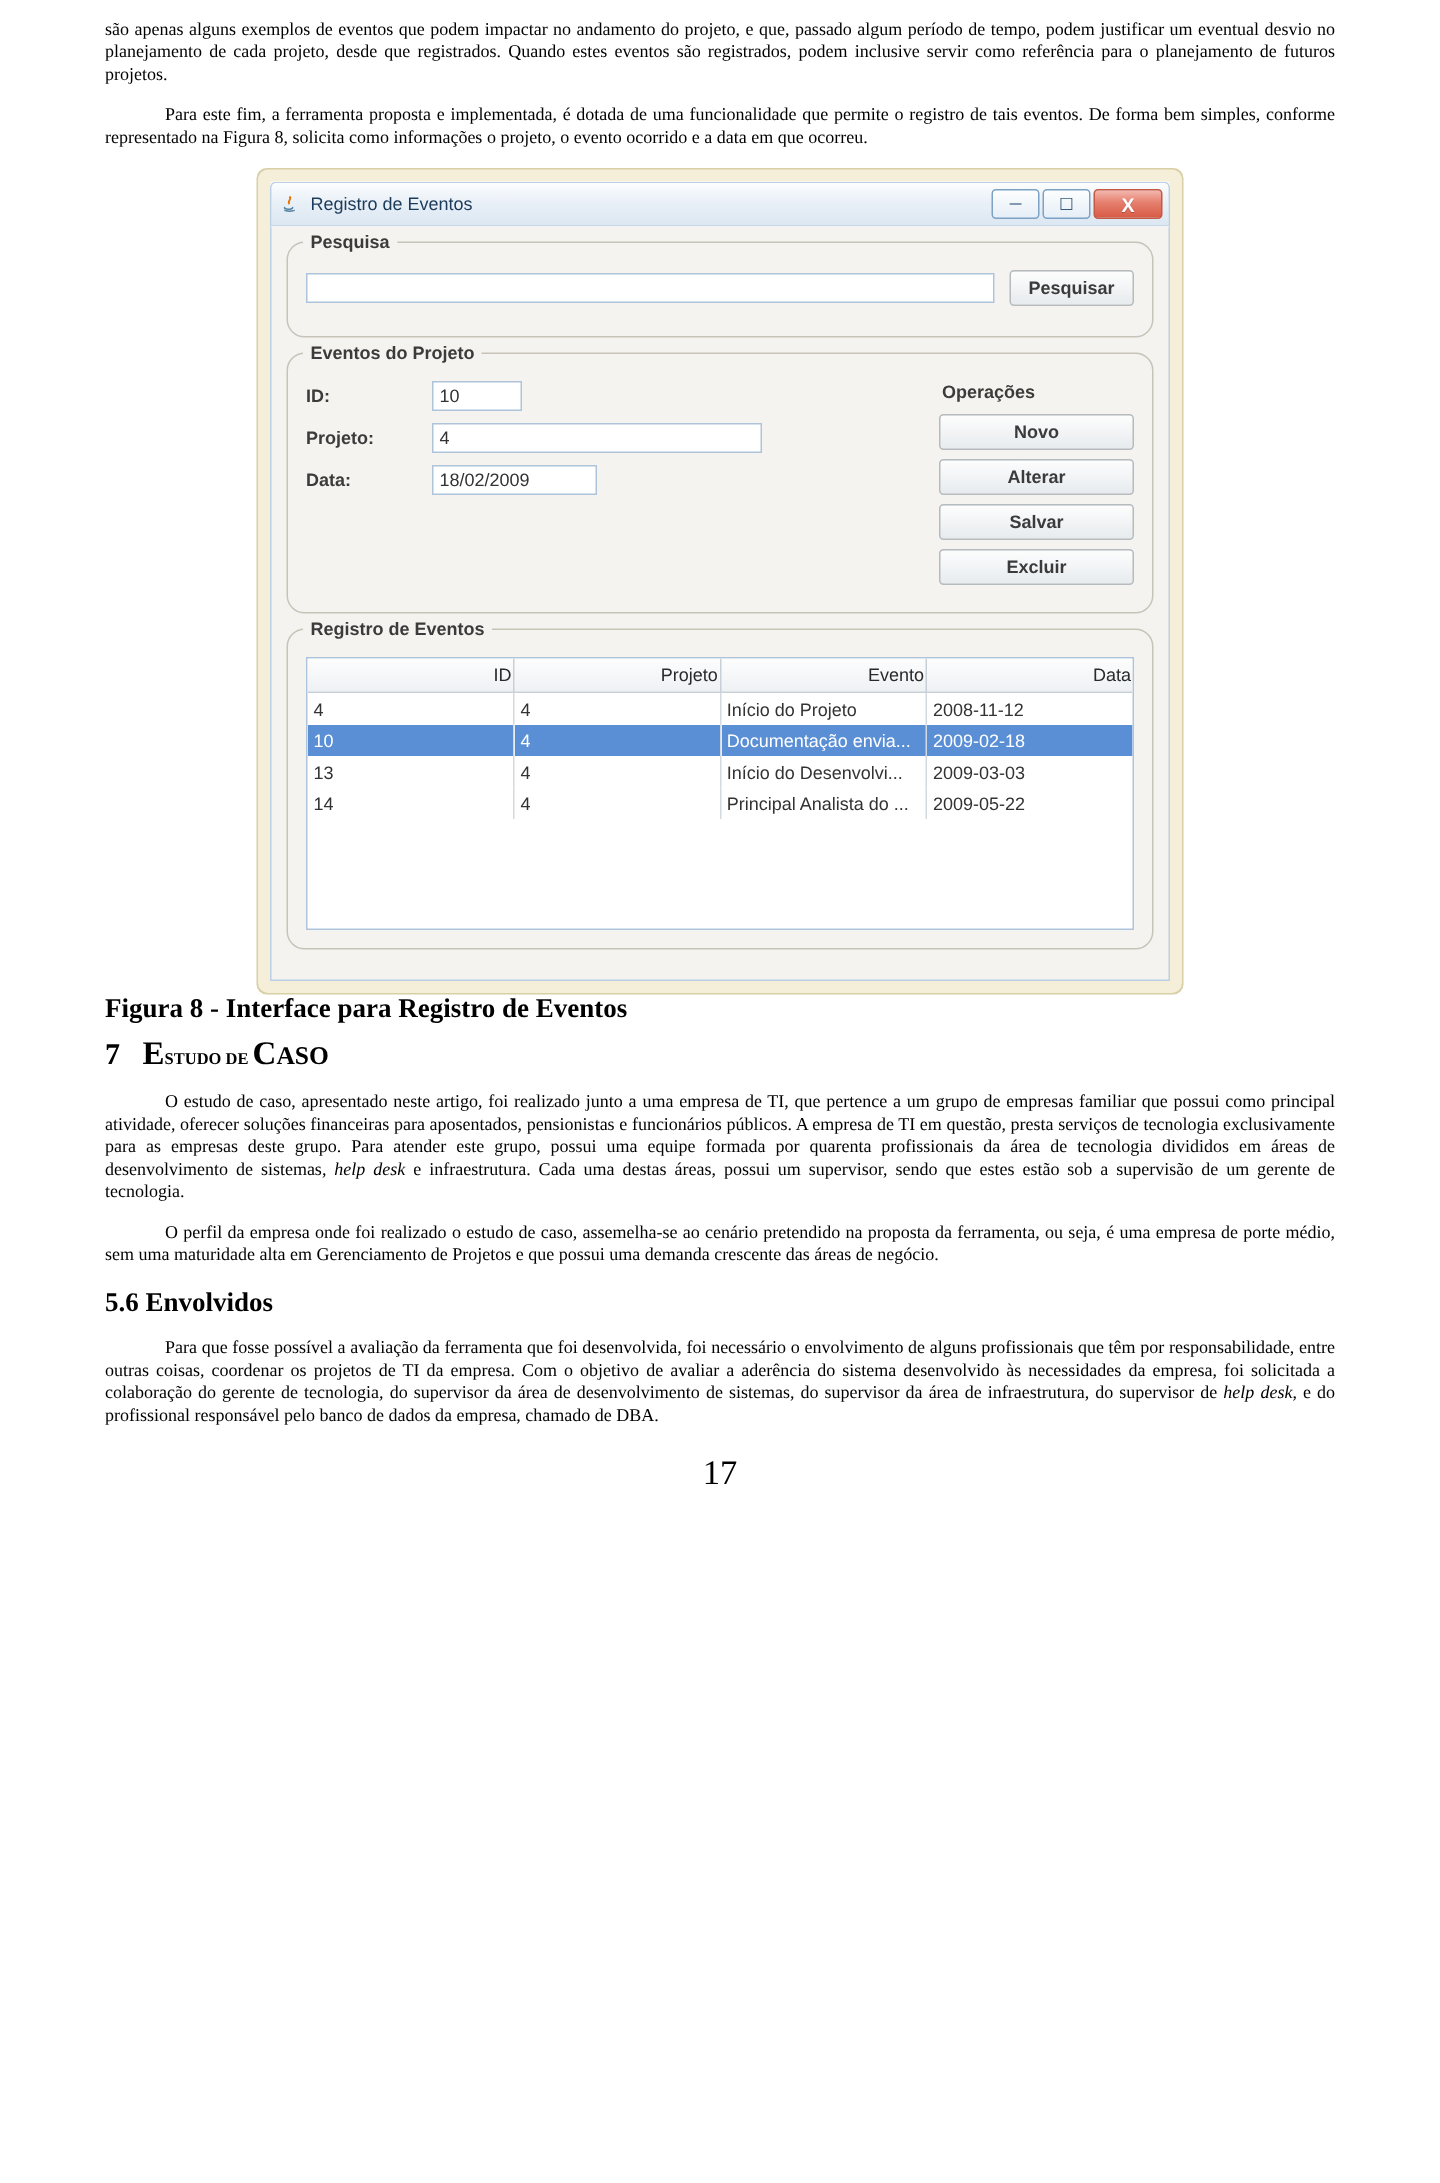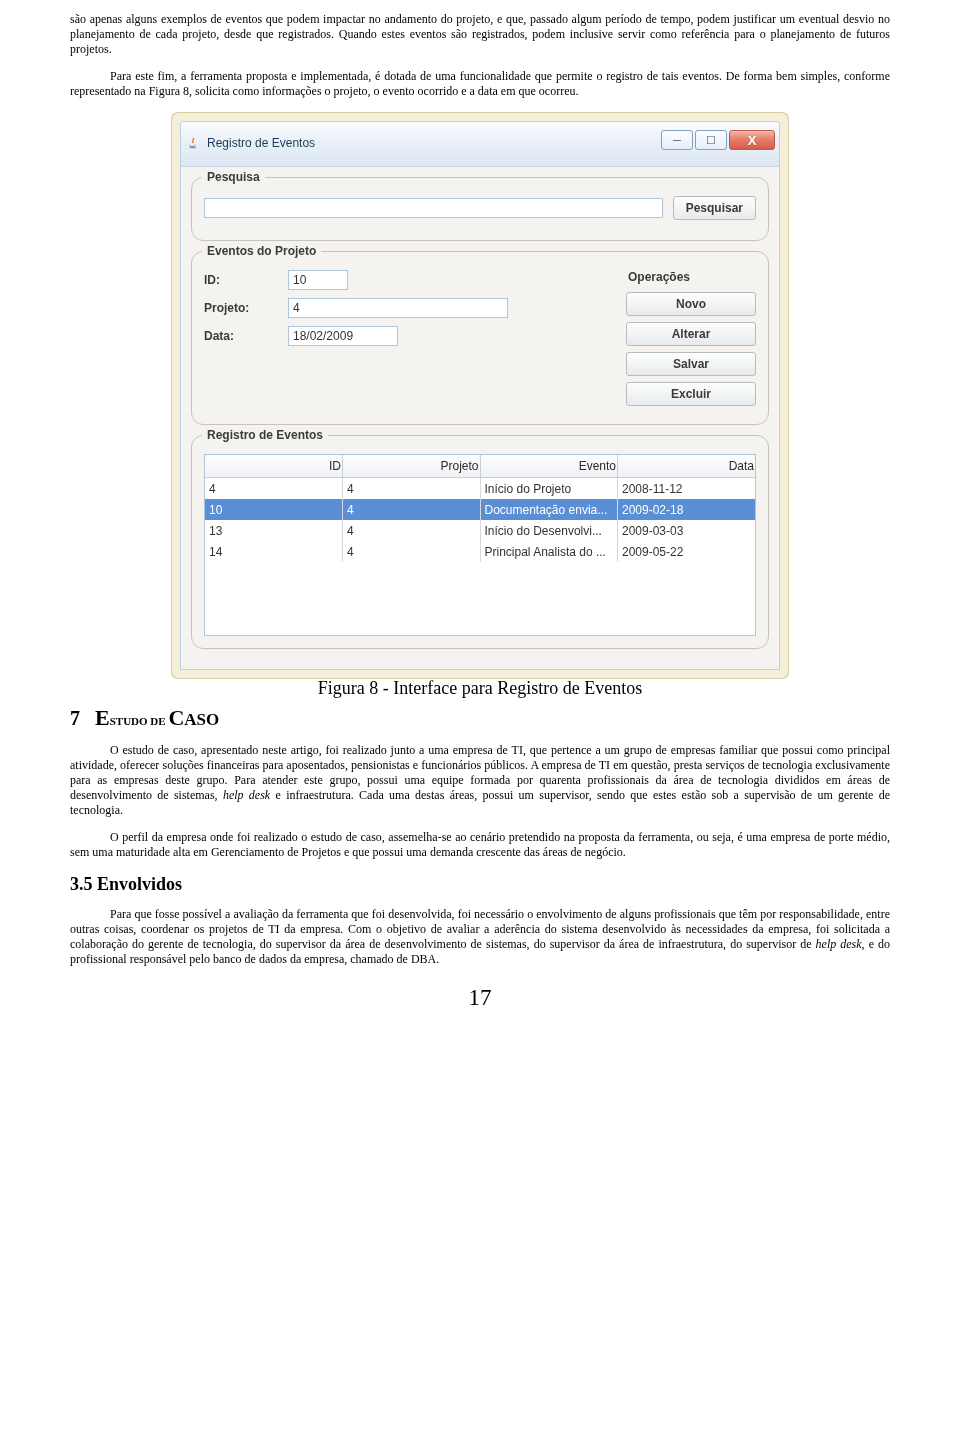--- a/index.html
+++ b/index.html
@@ -1,31 +1,31 @@
 <!DOCTYPE html>
 <html><head>
 <meta charset="utf-8">
 <style>
   body{margin:0;background:#fff;font-family:"Times New Roman",Times,serif;color:#000}
   .page{width:960px;margin:0 auto;padding:0 70px;box-sizing:border-box}
   .body-text{font-size:12px;line-height:1.25;text-align:justify;margin:12px 0 10px 0}
   .indent{text-indent:40px}
   .figure-wrap{text-align:center;margin:22px 0 4px 0}
-  .fig-caption{font-size:18px;font-weight:normal;text-align:center;margin:8px 0 6px 0}
+  .fig-caption{font-size:18px;font-weight:bold;text-align:left;margin:8px 0 6px 0}
   .section-title{font-size:20px;font-weight:bold;margin:6px 0 6px 0;font-variant:small-caps}
   .sub-title{font-size:18px;font-weight:bold;margin:14px 0 6px 0}
   .italic{font-style:italic}
   .page-num{text-align:center;font-size:23px;margin-top:18px}
 
   
   .win{display:inline-block;width:600px;text-align:left;font-family:"Segoe UI",Arial,sans-serif;font-size:12px;color:#333;
        box-shadow:0 0 0 8px #f5eed9, 0 0 0 9px #d8cfa7;background:#fff;border-radius:2px}
   .titlebar{height:28px;background:linear-gradient(#fcfdfe,#e9f0f7 45%,#dce7f3);
             border:1px solid #bcd0e5;border-bottom:1px solid #c6d6e8;border-radius:4px 4px 0 0;
-            display:flex;align-items:flex-end;padding:0 4px 16px 6px}
+            display:flex;align-items:center;padding:0 4px 0 6px}
   .java-icon{width:14px;height:14px;display:inline-block;margin-right:6px;position:relative}
   .java-icon svg{width:14px;height:14px}
   .title-text{font-size:12px;color:#1c3a5a;flex:1}
   .win-ctrls{display:flex;gap:0}
   .win-btn{width:30px;height:18px;border:1px solid #7da2c3;background:linear-gradient(#fdfefe,#e5eef7);
            border-radius:3px;margin-left:2px;display:flex;align-items:center;justify-content:center;color:#385a7a;font-size:11px}
   .win-btn.close{width:44px;background:linear-gradient(#f3b7ad,#e57f6d 45%,#d85b47);border-color:#c45845;color:#fff}
   .win-btn.close span{font-size:13px;font-weight:bold;text-shadow:0 1px 0 rgba(0,0,0,.25)}
   .win-body{background:#f4f3ef;border:1px solid #bcd0e5;border-top:none;padding:10px}
   .groupbox{border:1px solid #c7c3b8;border-radius:12px;padding:18px 12px 12px 12px;margin-bottom:10px;position:relative;background:#f4f3ef}
@@ -166,21 +166,21 @@
   <p class="section-title">
     <span>7</span>&nbsp;&nbsp;&nbsp;<span style="font-size:22px">E</span><span style="font-size:11px">STUDO DE </span><span style="font-size:22px">C</span><span style="font-size:17px">ASO</span>
   </p>
 
   <p class="body-text indent">
     <span>O estudo de caso, apresentado neste artigo, foi realizado junto a uma empresa de TI, que pertence a um grupo de empresas familiar que possui como principal atividade, oferecer soluções financeiras para aposentados, pensionistas e funcionários públicos. A empresa de TI em questão, presta serviços de tecnologia exclusivamente para as empresas deste grupo. Para atender este grupo, possui uma equipe formada por quarenta profissionais da área de tecnologia divididos em áreas de desenvolvimento de sistemas, </span><span class="italic">help desk</span><span> e infraestrutura. Cada uma destas áreas, possui um supervisor, sendo que estes estão sob a supervisão de um gerente de tecnologia.</span>
   </p>
 
   <p class="body-text indent">O perfil da empresa onde foi realizado o estudo de caso, assemelha-se ao cenário pretendido na proposta da ferramenta, ou seja, é uma empresa de porte médio, sem uma maturidade alta em Gerenciamento de Projetos e que possui uma demanda crescente das áreas de negócio.</p>
 
-  <p class="sub-title">3.5 Envolvidos</p>
+  <p class="sub-title">5.6 Envolvidos</p>
 
   <p class="body-text indent">
     <span>Para que fosse possível a avaliação da ferramenta que foi desenvolvida, foi necessário o envolvimento de alguns profissionais que têm por responsabilidade, entre outras coisas, coordenar os projetos de TI da empresa. Com o objetivo de avaliar a aderência do sistema desenvolvido às necessidades da empresa, foi solicitada a colaboração do gerente de tecnologia, do supervisor da área de desenvolvimento de sistemas, do supervisor da área de infraestrutura, do supervisor de </span><span class="italic">help desk</span><span>, e do profissional responsável pelo banco de dados da empresa, chamado de DBA.</span>
   </p>
 
   <div class="page-num">17</div>
 
 </div>
 
 </body></html>

